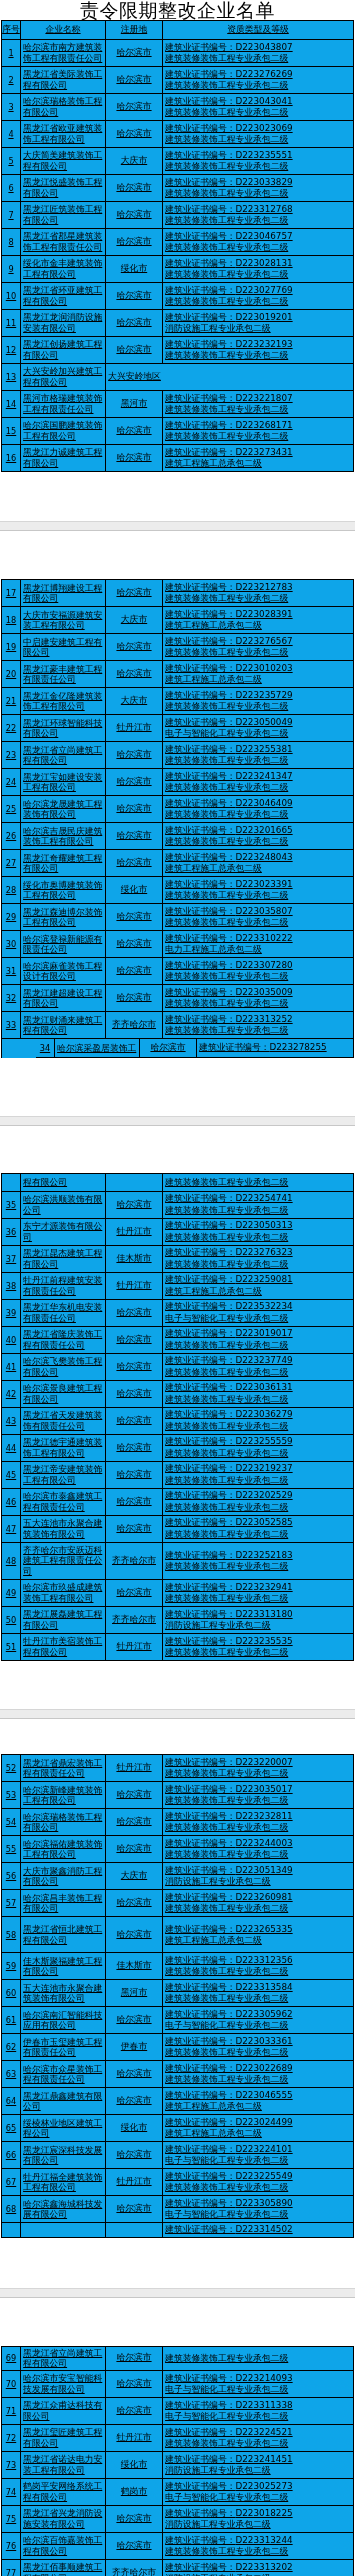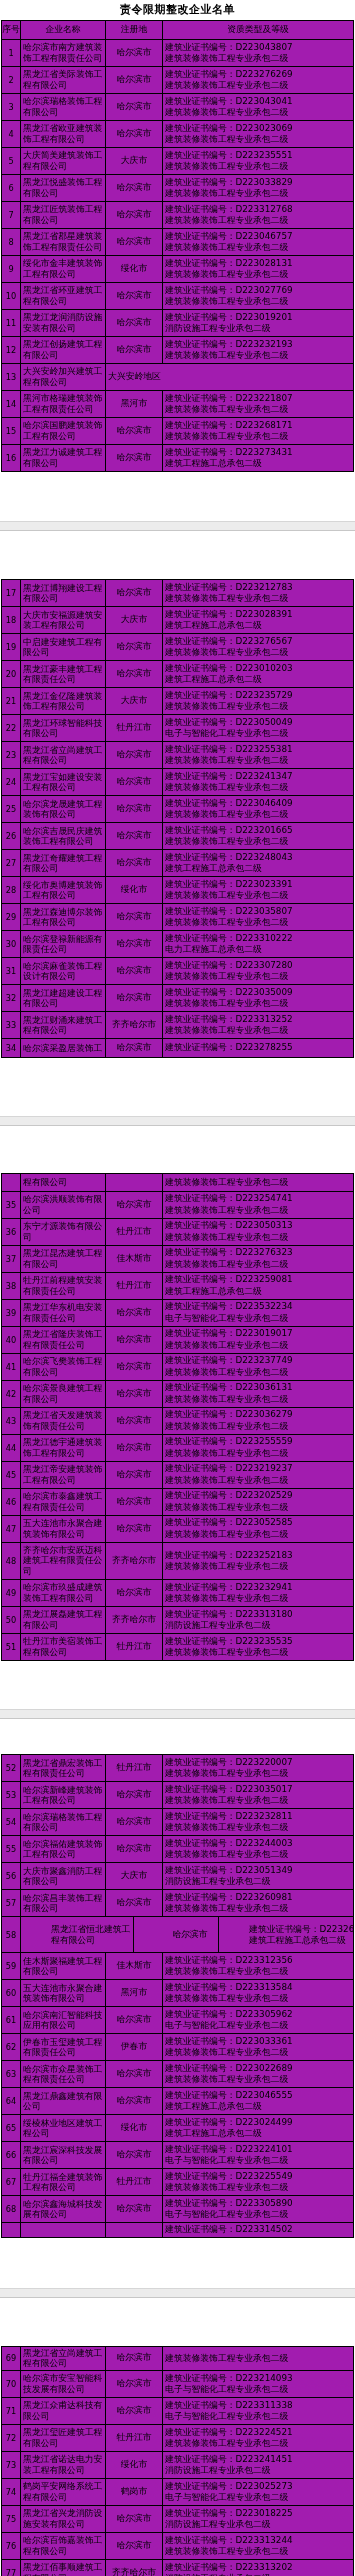--- a/index.html
+++ b/index.html
@@ -1,21 +1,21 @@
 <!DOCTYPE html>
 <html style="font-size:8.2px"><head>
 <meta charset="utf-8">
 <style>
   html,body{margin:0;padding:0;}
   body{width:355px;min-height:3430px;background:#ffffff;color:#000;
        font-family:"DejaVu Sans",sans-serif;}
-  .doc-title{height:19.6px;line-height:20.6px;text-align:center;font-size:11px;
-       font-weight:bold;letter-spacing:0.5px;overflow:hidden;}
+  .doc-title{height:19.6px;line-height:20.6px;text-align:center;font-size:19px;
+       font-weight:normal;letter-spacing:0.5px;overflow:hidden;}
   .page-section{margin-left:1px;width:353px;box-sizing:border-box;
-       border:1px solid #000;border-bottom:none;background:#a21caf;}
+       border:1px solid #000;border-bottom:none;background:#0ea5e9;text-decoration:underline;}
   .t-row{display:flex;min-height:27px;border-bottom:1px solid #000;box-sizing:border-box;}
   .t-row.header{min-height:19.6px;font-weight:normal;}
   .cell{box-sizing:border-box;border-right:1px solid #000;display:flex;
        align-items:center;overflow:hidden;}
   .cell:last-child{border-right:none;}
   .c-no{width:19px;justify-content:center;font-size:8.2px;flex:none;}
   .c-name{width:85px;flex:none;padding:2.1px;font-size:8.8px;line-height:10.8px;
        word-break:break-all;align-items:center;}
   .c-city{width:57px;flex:none;justify-content:center;font-size:8.8px;}
   .c-qual{flex:1;flex-direction:column;align-items:flex-start;justify-content:center;
@@ -330,21 +330,21 @@
       </div>
       <div class="t-row">
         <div class="cell c-no">33</div>
         <div class="cell c-name">黑龙江财涌来建筑工程有限公司</div>
         <div class="cell c-city">齐齐哈尔市</div>
         <div class="cell c-qual">
           <div class="qline"><span>建筑业证书编号：</span><span>D223313252</span></div>
           <div class="qline">建筑装修装饰工程专业承包二级</div>
         </div>
       </div>
-      <div class="t-row partial" style="height: 18.5px;">
+      <div class="t-row partial" style="height: 18.5px; margin-left: 34px;">
         <div class="cell c-no">34</div>
         <div class="cell c-name">哈尔滨采盈居装饰工</div>
         <div class="cell c-city">哈尔滨市</div>
         <div class="cell c-qual">
           <div class="qline"><span>建筑业证书编号：</span><span>D223278255</span></div>
         </div>
       </div>
     </div>
     <div class="sep" style="margin-top: 58px;"></div>
     <div class="page-section" style="margin-top: 47px;">
@@ -559,21 +559,21 @@
       </div>
       <div class="t-row">
         <div class="cell c-no">57</div>
         <div class="cell c-name">哈尔滨昌丰装饰工程有限公司</div>
         <div class="cell c-city">哈尔滨市</div>
         <div class="cell c-qual">
           <div class="qline"><span>建筑业证书编号：</span><span>D223260981</span></div>
           <div class="qline">建筑装修装饰工程专业承包二级</div>
         </div>
       </div>
-      <div class="t-row" style="min-height: 36px; gap: 28px;">
+      <div class="t-row" style="min-height: 36px;">
         <div class="cell c-no">58</div>
         <div class="cell c-name">黑龙江省恒北建筑工程有限公司</div>
         <div class="cell c-city">哈尔滨市</div>
         <div class="cell c-qual">
           <div class="qline"><span>建筑业证书编号：</span><span>D223265335</span></div>
           <div class="qline">建筑工程施工总承包二级</div>
         </div>
       </div>
       <div class="t-row">
         <div class="cell c-no">59</div>

